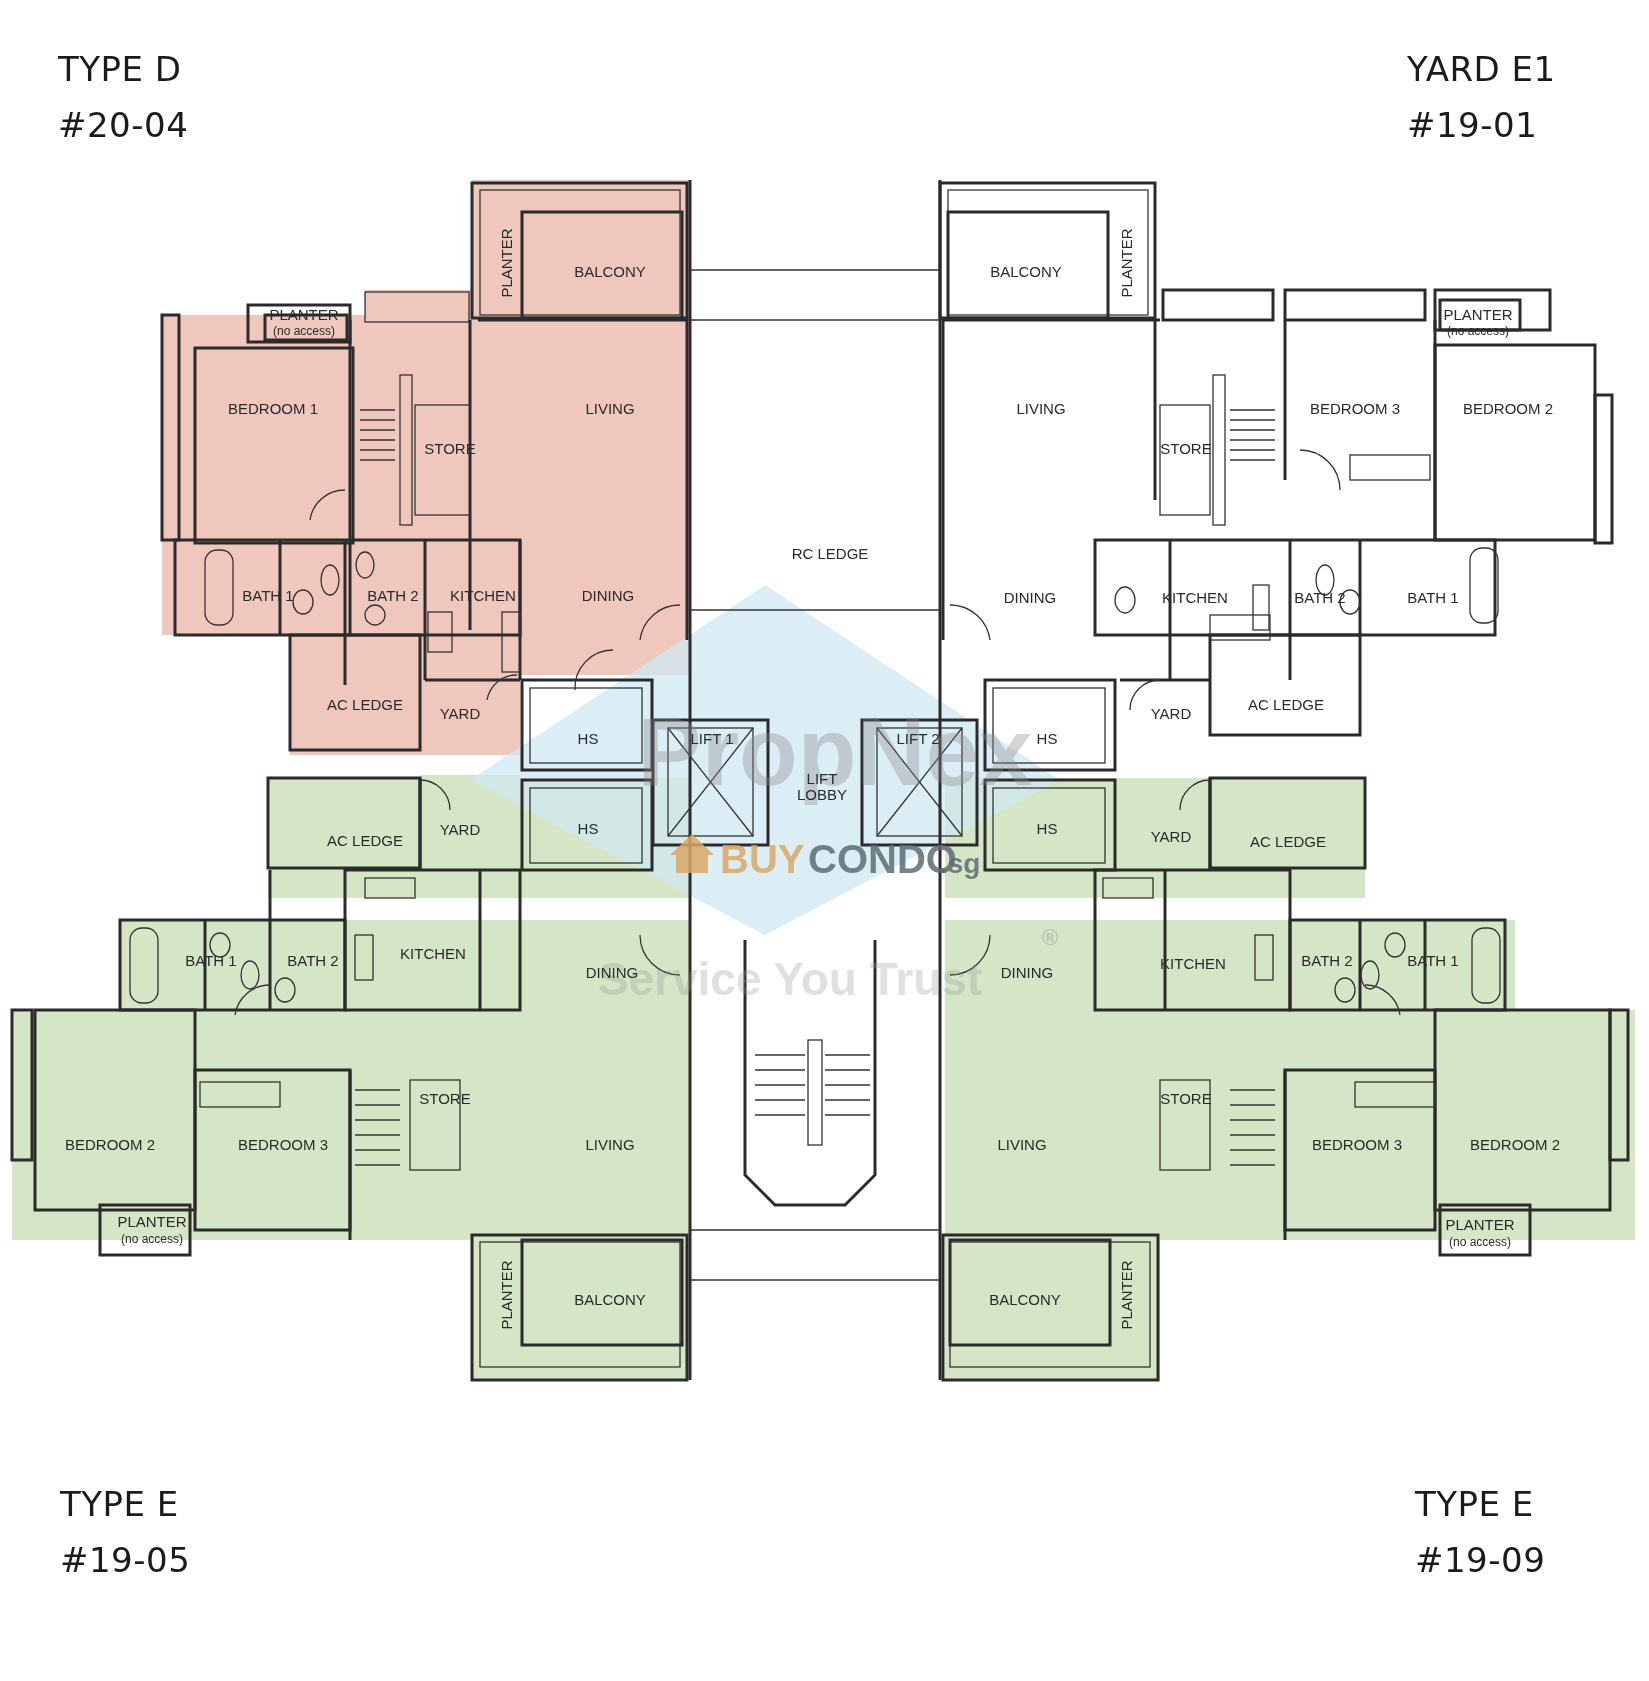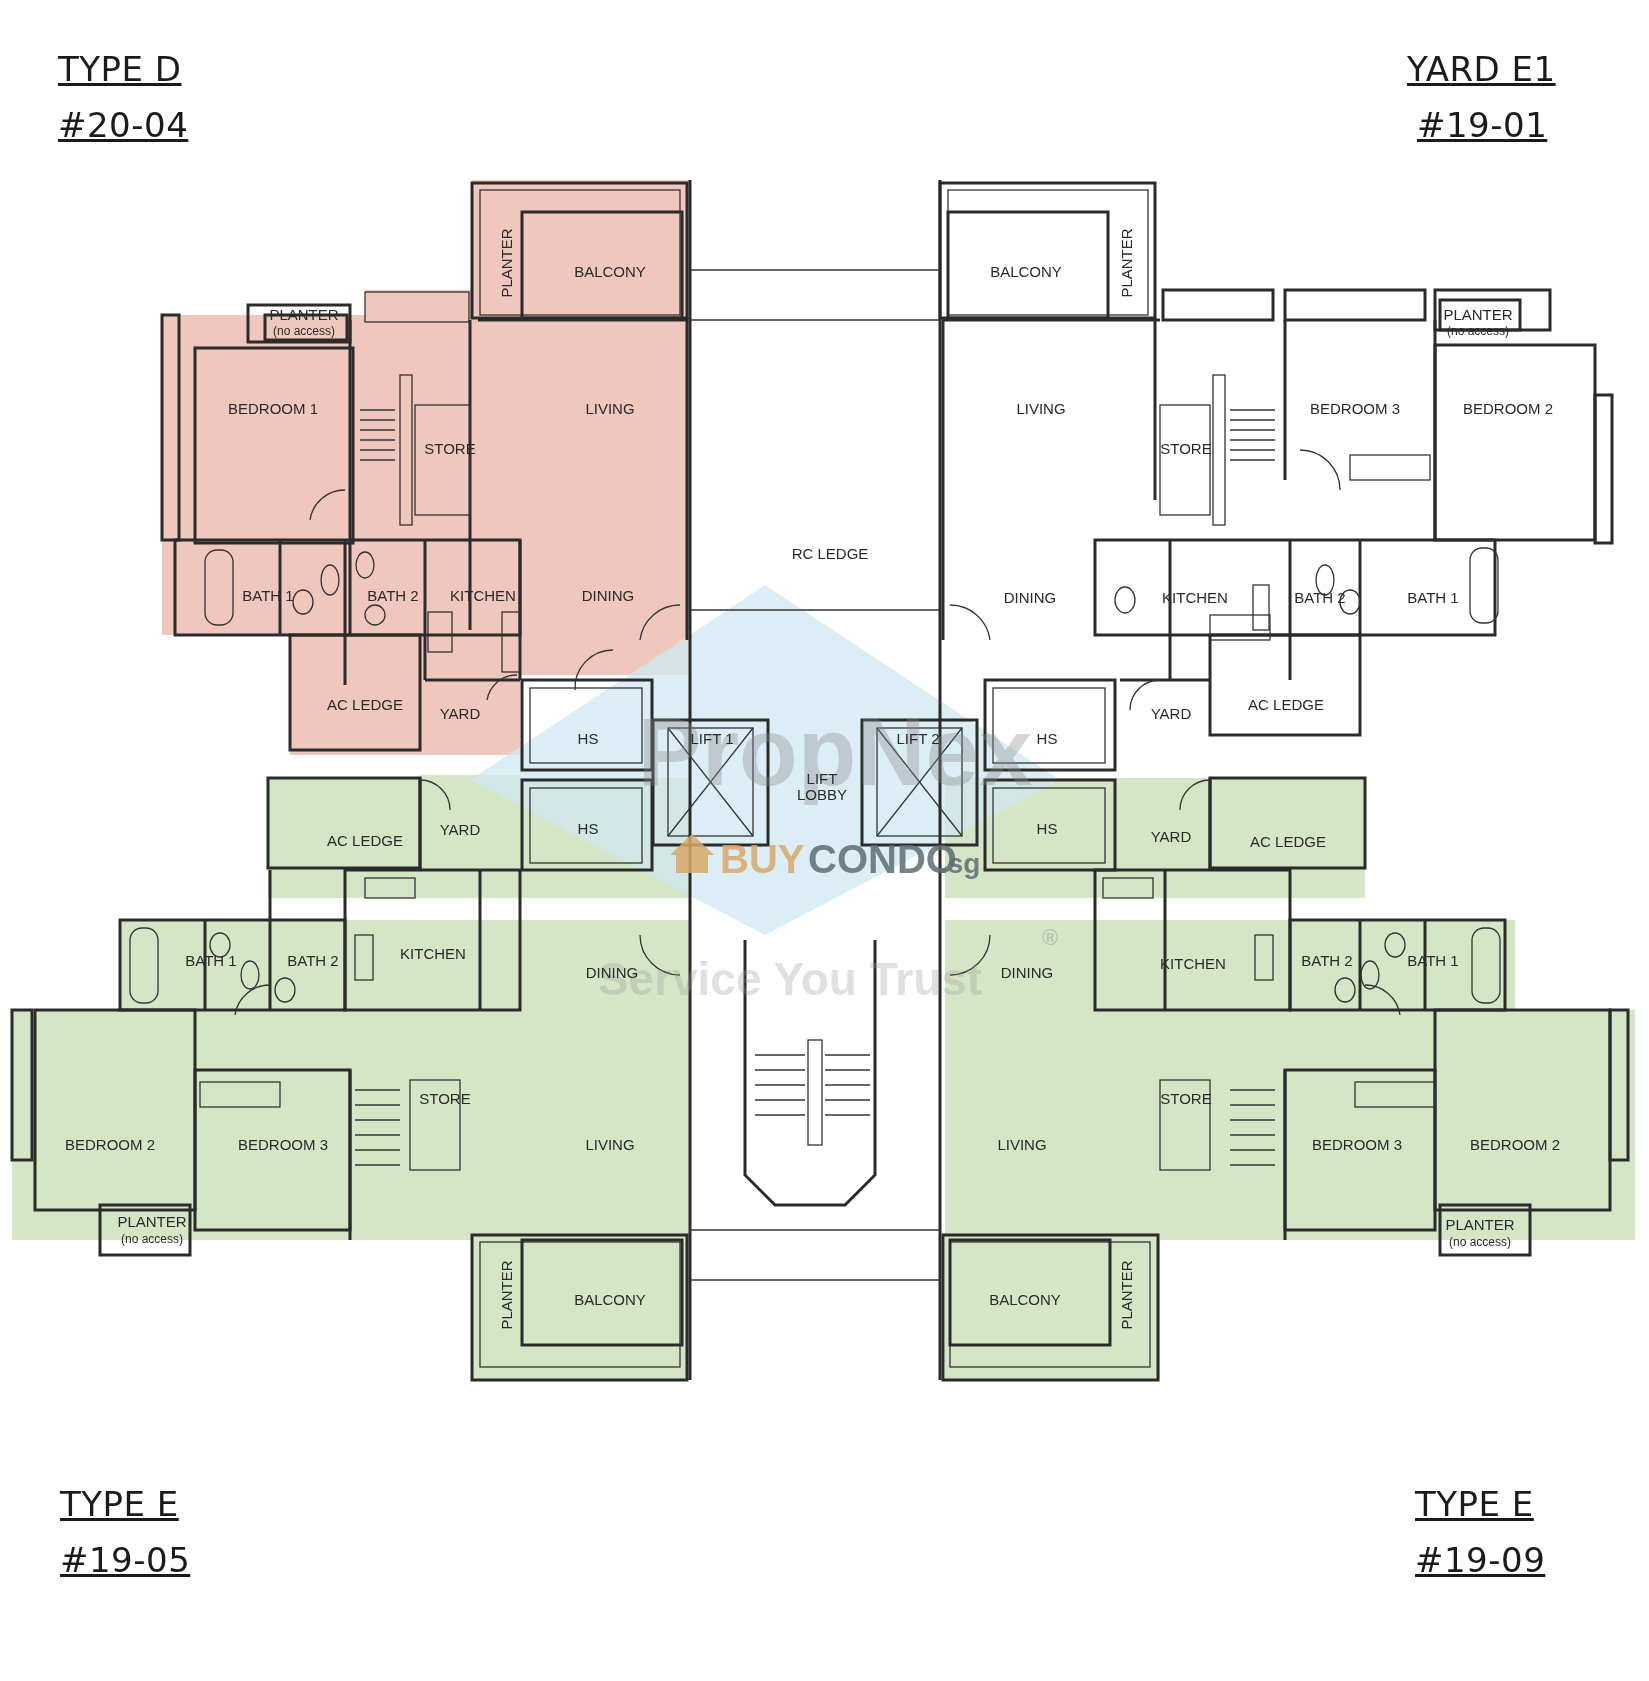--- a/index.html
+++ b/index.html
@@ -1,37 +1,37 @@
 <!DOCTYPE html>
 <html><head>
 <meta charset="utf-8">
 <style>
   html,body{margin:0;padding:0;background:#ffffff;}
   body{width:1649px;height:1681px;position:relative;overflow:hidden;font-family:"Liberation Sans",sans-serif;}
-  .unit-title{position:absolute;font-family:"DejaVu Sans",sans-serif;color:#1b1b1b;font-size:34px;line-height:1;letter-spacing:0.5px;text-decoration:underline;}
+  .unit-title{position:absolute;font-family:"DejaVu Sans",sans-serif;color:#1b1b1b;font-size:34px;line-height:1;letter-spacing:0.5px;}
   .unit-title .t{display:block;}
   .unit-title .n{display:block;margin-top:22px;}
   svg{position:absolute;left:0;top:0;}
   .lbl{font-family:"Liberation Sans",sans-serif;font-size:15px;fill:#2a2a2a;text-anchor:middle;dominant-baseline:middle;}
   .lbl-sm{font-family:"Liberation Sans",sans-serif;font-size:12px;fill:#2a2a2a;text-anchor:middle;dominant-baseline:middle;}
   .wall{fill:none;stroke:#2b2b2b;stroke-width:3;}
   .thin{fill:none;stroke:#333;stroke-width:1.3;}
   .door{fill:none;stroke:#333;stroke-width:1.3;}
   .wm-text{font-family:"Liberation Sans",sans-serif;font-weight:bold;}
 </style>
 </head>
 <body>
 
 <div class="unit-title" style="left:58px;top:52px;">
   <span class="t">TYPE D</span>
   <span class="n">#20-04</span>
 </div>
 <div class="unit-title" style="left:1407px;top:52px;">
   <span class="t">YARD E1</span>
-  <span class="n" style="margin-left:10px;">#19-01</span>
+  <span class="n" style="">#19-01</span>
 </div>
 <div class="unit-title" style="left:60px;top:1487px;">
   <span class="t">TYPE E</span>
   <span class="n">#19-05</span>
 </div>
 <div class="unit-title" style="left:1415px;top:1487px;">
   <span class="t">TYPE E</span>
   <span class="n">#19-09</span>
 </div>
 

